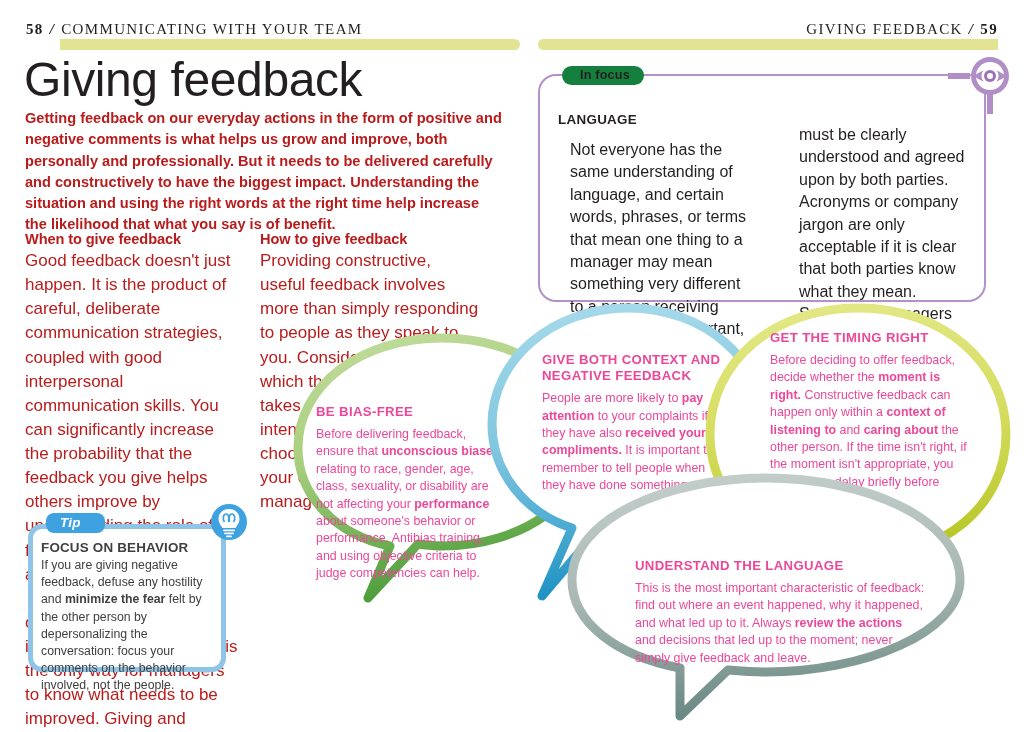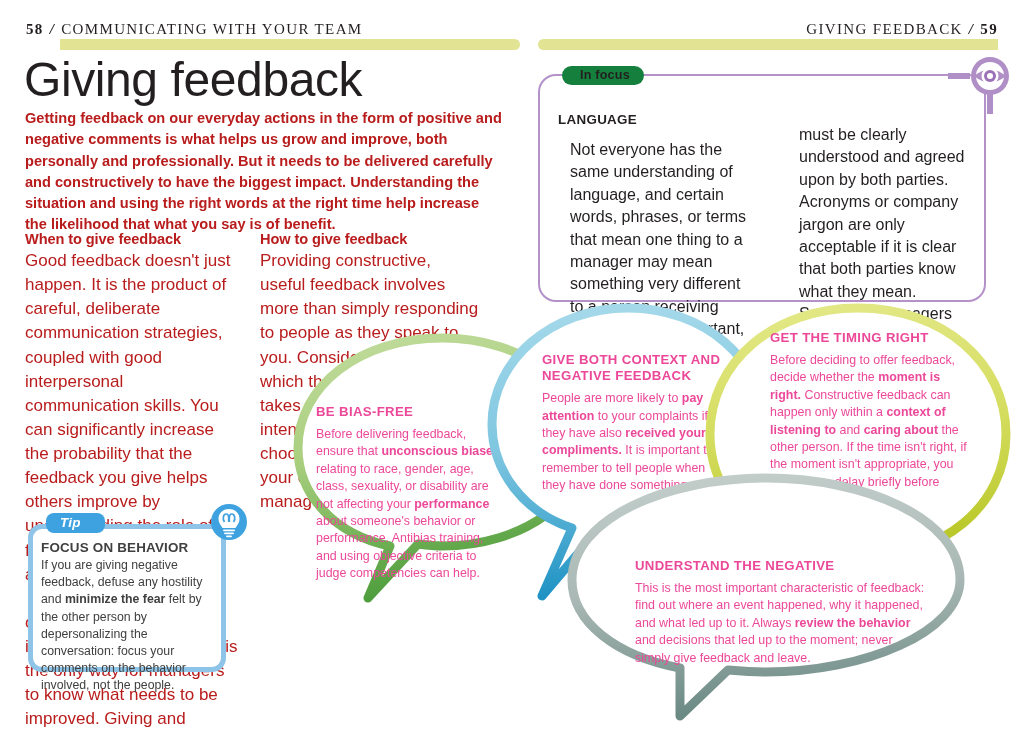--- a/index.html
+++ b/index.html
@@ -230,18 +230,18 @@
           <stop offset="50%" stop-color="#a9b8b4"></stop>
           <stop offset="100%" stop-color="#6c8a84"></stop>
         </linearGradient>
       </defs>
       <path d="M206 8 C108 8 12 48 12 110 C12 152 56 186 120 198
                L120 246 L168 200
                C180 201 193 202 206 202
                C304 202 400 162 400 110 C400 48 304 8 206 8 Z" fill="#ffffff" stroke="url(#gCtx)" stroke-width="9" stroke-linejoin="round"></path>
     </svg>
     <div class="btext">
-      <h4>UNDERSTAND THE NEGATIVE</h4>
-      <p>This is the most important characteristic of feedback: find out where an event happened, why it happened, and what led up to it. Always <b>review the behavior</b> and decisions that led up to the moment; never simply give feedback and leave.</p>
+      <h4>UNDERSTAND THE LANGUAGE</h4>
+      <p>This is the most important characteristic of feedback: find out where an event happened, why it happened, and what led up to it. Always <b>review the actions</b> and decisions that led up to the moment; never simply give feedback and leave.</p>
     </div>
   </div>
 
 </div>
 
 </body></html>

